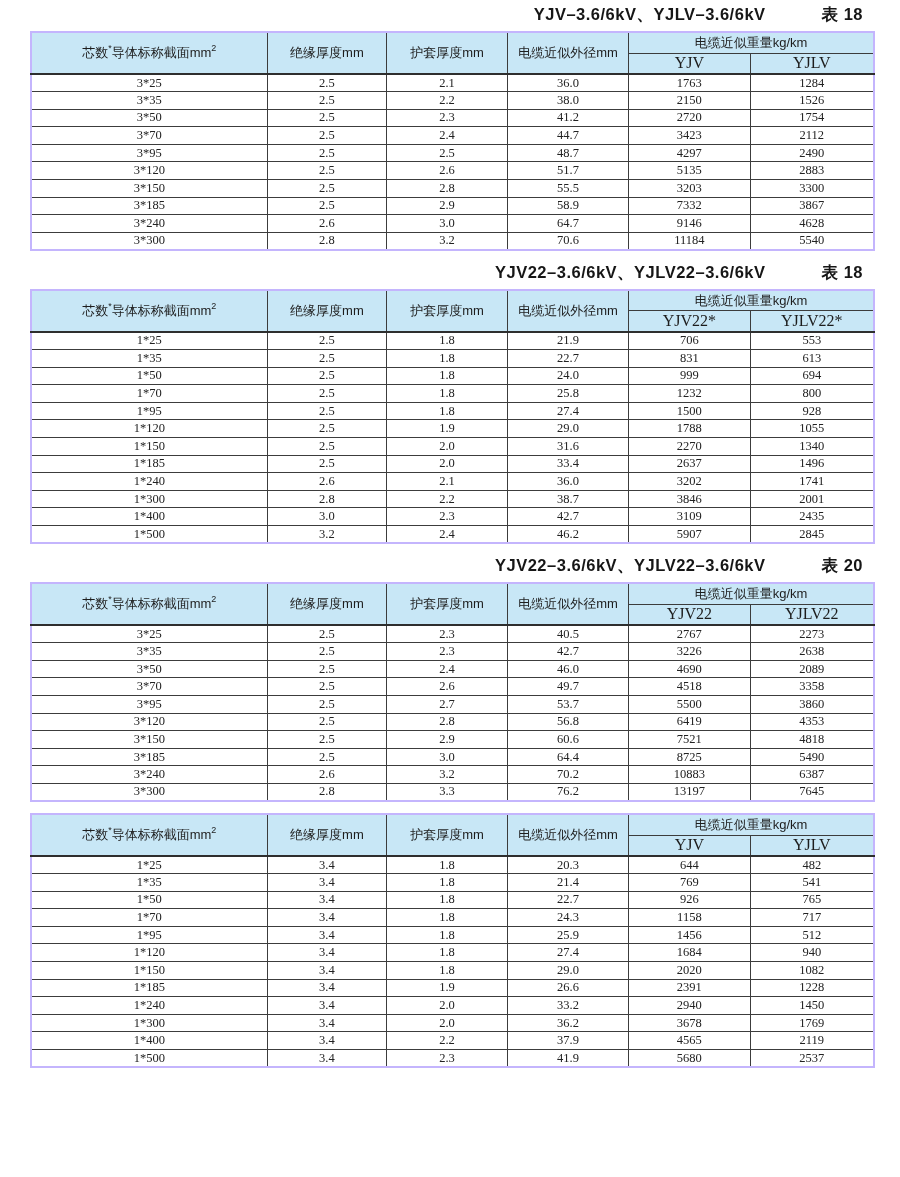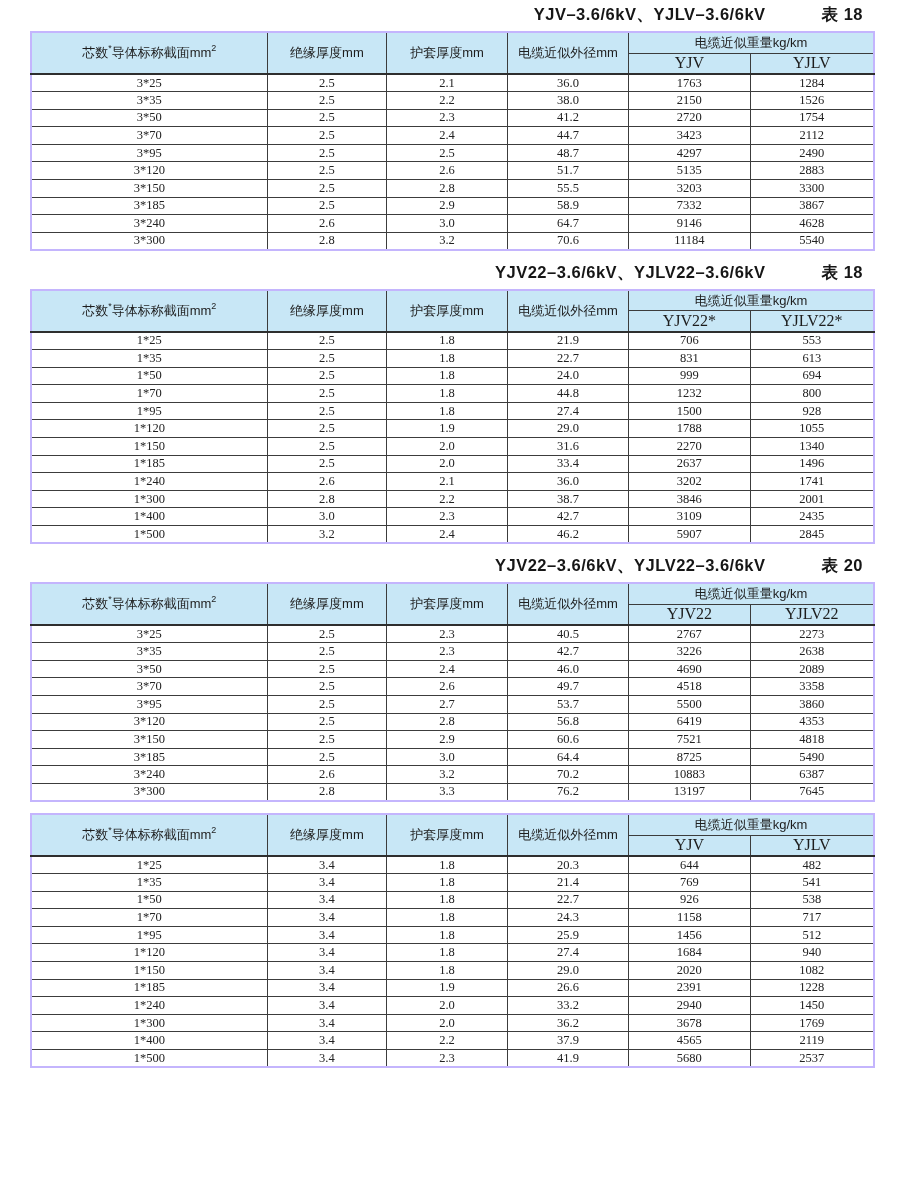--- a/index.html
+++ b/index.html
@@ -232,21 +232,21 @@
               <td>2.5</td>
               <td>1.8</td>
               <td>24.0</td>
               <td>999</td>
               <td>694</td>
             </tr>
             <tr>
               <td>1*70</td>
               <td>2.5</td>
               <td>1.8</td>
-              <td>44.8</td>
+              <td>25.8</td>
               <td>1232</td>
               <td>800</td>
             </tr>
             <tr>
               <td>1*95</td>
               <td>2.5</td>
               <td>1.8</td>
               <td>27.4</td>
               <td>1500</td>
               <td>928</td>
@@ -462,21 +462,21 @@
               <td>21.4</td>
               <td>769</td>
               <td>541</td>
             </tr>
             <tr>
               <td>1*50</td>
               <td>3.4</td>
               <td>1.8</td>
               <td>22.7</td>
               <td>926</td>
-              <td>538</td>
+              <td>765</td>
             </tr>
             <tr>
               <td>1*70</td>
               <td>3.4</td>
               <td>1.8</td>
               <td>24.3</td>
               <td>1158</td>
               <td>717</td>
             </tr>
             <tr>

